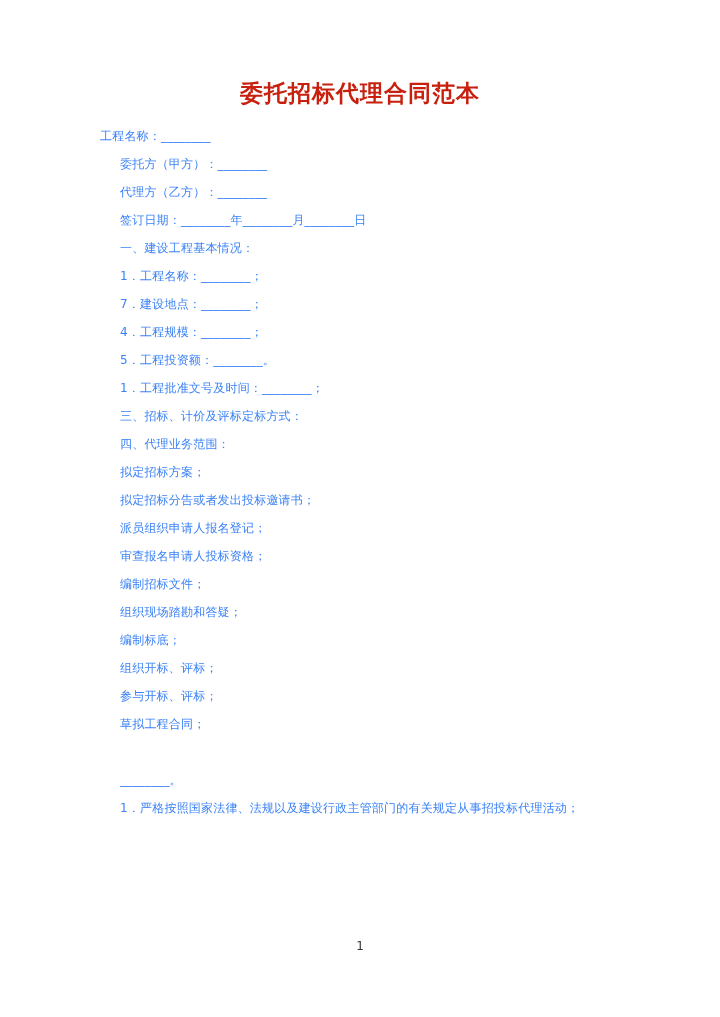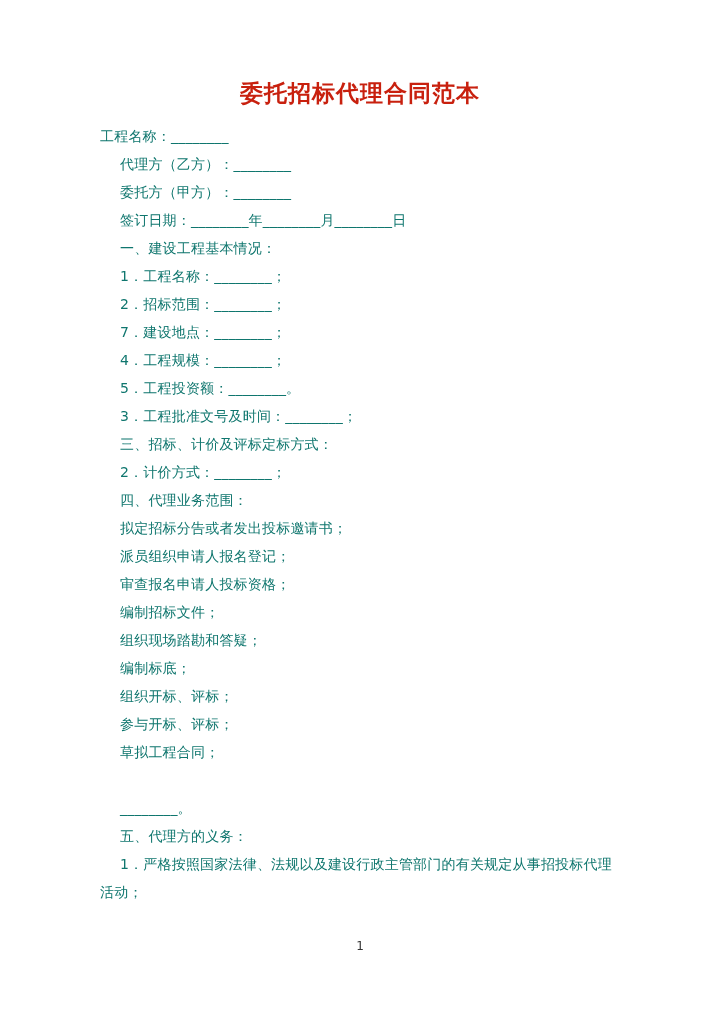--- a/index.html
+++ b/index.html
@@ -40,25 +40,25 @@
   }
 
   .body-block {
     position: absolute;
     top: 122px;
     left: 100px;
     width: 522px;
   }
 
   .ln {
-    font-size: 14px;
+    font-size: 12px;
     line-height: 28px;
     white-space: pre-wrap;
     word-break: break-word;
-    color: #0f766e;
+    color: #3b82f6;
     letter-spacing: 0.2px;
   }
 
   
   .i0 { text-indent: 0; }
   .i1 { text-indent: 20px; }
 
   .blank-line {
     height: 28px;
   }
@@ -77,44 +77,42 @@
 </head>
 <body>
 
 <div class="page">
 
   <div class="doc-title">委托招标代理合同范本</div>
 
   <div class="body-block">
     <div id="content">
         <div class="ln i0">工程名称：________</div>
+        <div class="ln i1">委托方（甲方）：________</div>
         <div class="ln i1">代理方（乙方）：________</div>
-        <div class="ln i1">委托方（甲方）：________</div>
         <div class="ln i1">签订日期：________年________月________日</div>
         <div class="ln i1">一、建设工程基本情况：</div>
         <div class="ln i1">1．工程名称：________；</div>
-        <div class="ln i1">2．招标范围：________；</div>
         <div class="ln i1">7．建设地点：________；</div>
         <div class="ln i1">4．工程规模：________；</div>
         <div class="ln i1">5．工程投资额：________。</div>
-        <div class="ln i1">3．工程批准文号及时间：________；</div>
+        <div class="ln i1">1．工程批准文号及时间：________；</div>
         <div class="ln i1">三、招标、计价及评标定标方式：</div>
-        <div class="ln i1">2．计价方式：________；</div>
         <div class="ln i1">四、代理业务范围：</div>
+        <div class="ln i1">拟定招标方案；</div>
         <div class="ln i1">拟定招标分告或者发出投标邀请书；</div>
         <div class="ln i1">派员组织申请人报名登记；</div>
         <div class="ln i1">审查报名申请人投标资格；</div>
         <div class="ln i1">编制招标文件；</div>
         <div class="ln i1">组织现场踏勘和答疑；</div>
         <div class="ln i1">编制标底；</div>
         <div class="ln i1">组织开标、评标；</div>
         <div class="ln i1">参与开标、评标；</div>
         <div class="ln i1">草拟工程合同；</div>
         <div class="blank-line"></div>
         <div class="ln i1">________。</div>
-        <div class="ln i1">五、代理方的义务：</div>
         <div class="ln i1">1．严格按照国家法律、法规以及建设行政主管部门的有关规定从事招投标代理活动；</div>
       </div>
   </div>
 
   <div class="footer-page">1</div>
 
 </div>
 
 </body></html>

